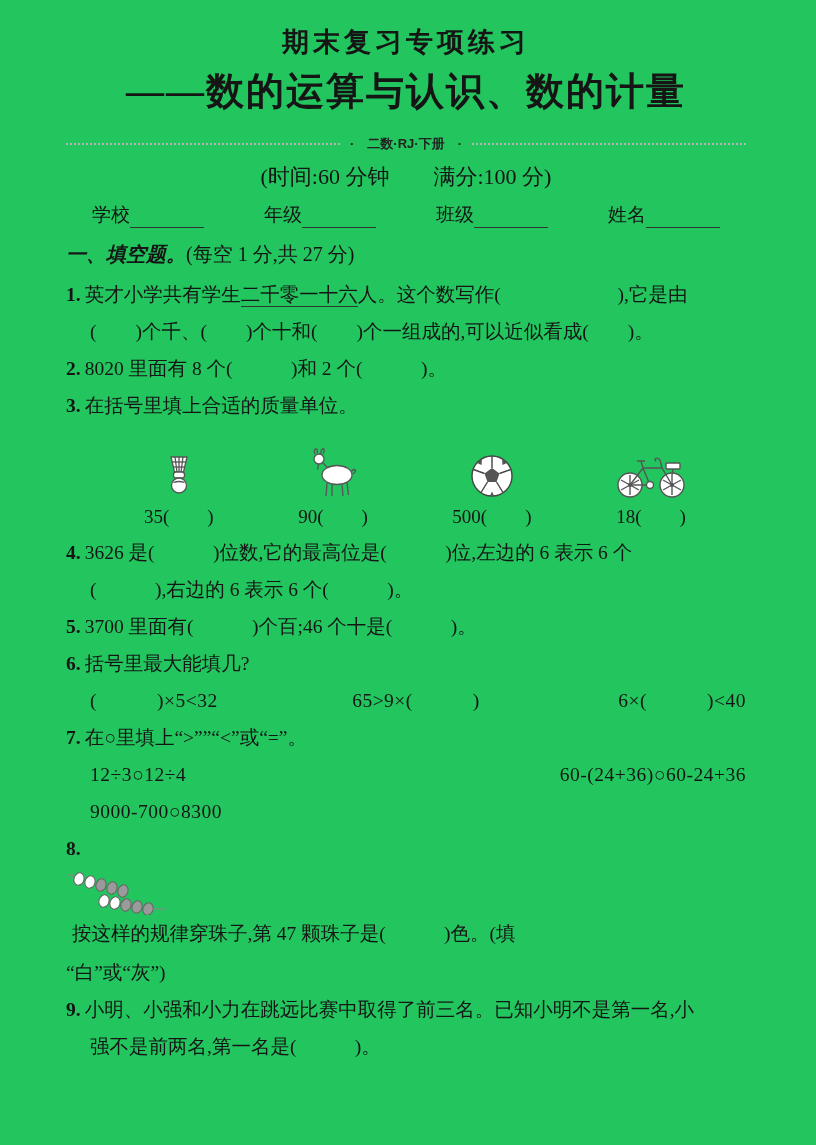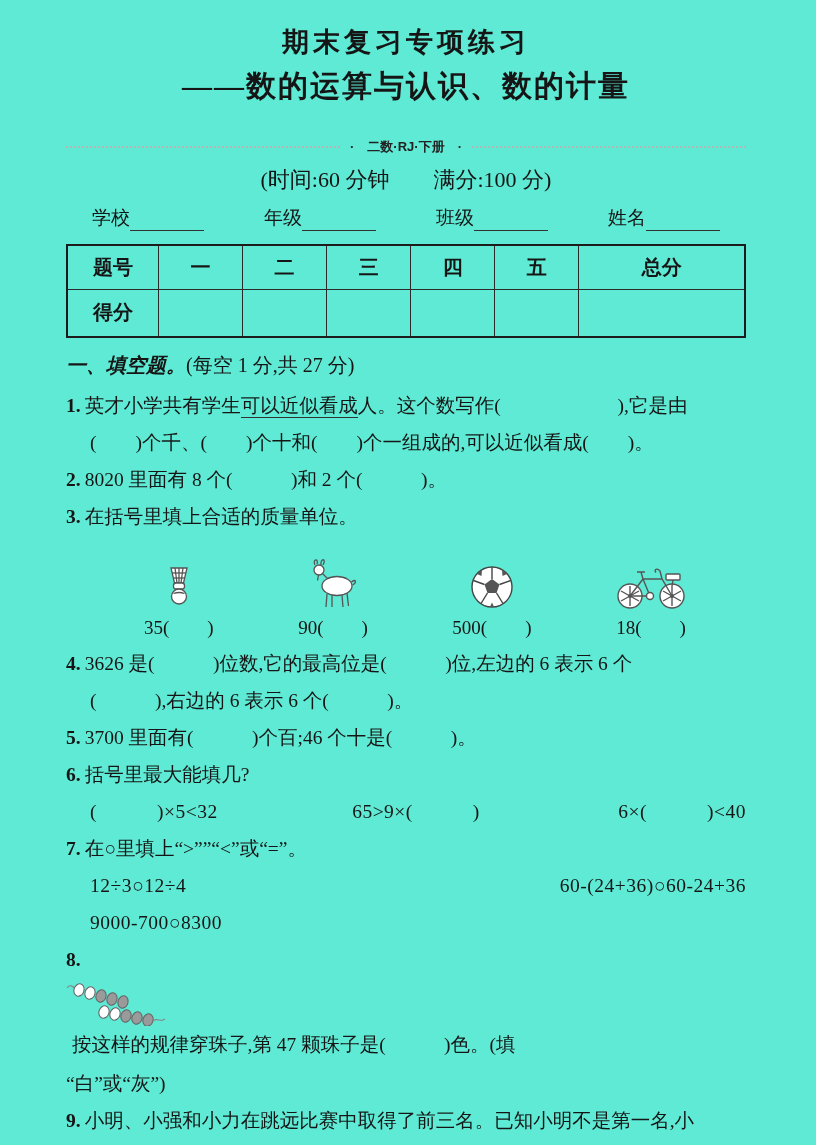--- a/index.html
+++ b/index.html
@@ -1,24 +1,24 @@
 <!DOCTYPE html>
 <html><head>
 <meta charset="utf-8">
 <style>
   * { margin: 0; padding: 0; box-sizing: border-box; }
   html, body { background: #e8e8e8; }
   body { display: flex; justify-content: center; }
   .page {
-    width: 816px; height: 1145px; background: #5eead4; color: #151515;
+    width: 816px; height: 1145px; background: #22c55e; color: #151515;
     font-family: "Liberation Serif", "DejaVu Serif", serif;
     padding: 24px 70px 0 66px; overflow: hidden; position: relative;
   }
   .title1 { text-align: center; font-size: 27px; font-weight: bold; letter-spacing: 4px; margin-bottom: 6px; }
-  .title2 { text-align: center; font-size: 30px; font-weight: bold; letter-spacing: 2px; margin-bottom: 31px; }
+  .title2 { text-align: center; font-size: 38px; font-weight: bold; letter-spacing: 2px; margin-bottom: 18px; }
   .divider { display: flex; align-items: center; margin-bottom: 9px; }
   .divider .divline { flex: 1; border-top: 2px dotted #b5b5b5; height: 0; }
   .divider .divlabel { padding: 0 10px; font-size: 13px; font-weight: bold; color: #222;
     font-family: "Liberation Sans", "DejaVu Sans", sans-serif; white-space: pre; }
   .meta { text-align: center; font-size: 22px; margin-bottom: 10px; white-space: pre; }
   .fields { display: flex; justify-content: center; gap: 60px; font-size: 19px; margin-bottom: 13px; }
   .field { display: inline-flex; align-items: flex-end; }
   .blankline { display: inline-block; width: 74px; border-bottom: 1px solid #333; height: 20px; }
   table.score { width: 100%; border-collapse: collapse; margin-bottom: 14px; border: 2px solid #1c1c1c; }
   table.score td { border: 1px solid #2a2a2a; text-align: center; font-size: 20px; font-weight: bold; }
@@ -70,49 +70,27 @@
     <span class="field">
       <span>班级</span>
         <span class="blankline"></span>
     </span>
     <span class="field">
       <span>姓名</span>
         <span class="blankline"></span>
     </span>
   </div>
 
-  <table class="score">
-    <tbody>
-        <tr class="r1">
-      <td class="c0">题号</td>
-      <td>一</td>
-      <td>二</td>
-      <td>三</td>
-      <td>四</td>
-      <td>五</td>
-      <td>总分</td>
-    </tr>
-    <tr class="r2">
-      <td class="c0">得分</td>
-      <td></td>
-      <td></td>
-      <td></td>
-      <td></td>
-      <td></td>
-      <td></td>
-    </tr>
-  </tbody>
-    </table>
 
   <div class="section-head">
     <span class="st">一、填空题。</span><span>(每空 1 分,共 27 分)</span>
   </div>
 
   <div>
-    <div class="qline"><span class="qnum">1.</span><span>英才小学共有学生</span><span class="ul">可以近似看成</span><span>人。这个数写作(　　　　　　),它是由</span></div>
+    <div class="qline"><span class="qnum">1.</span><span>英才小学共有学生</span><span class="ul">二千零一十六</span><span>人。这个数写作(　　　　　　),它是由</span></div>
     <div class="qline indent">(　　)个千、(　　)个十和(　　)个一组成的,可以近似看成(　　)。</div>
   </div>
 
   <div>
     <div class="qline"><span class="qnum">2.</span><span>8020 里面有 8 个(　　　)和 2 个(　　　)。</span></div>
   </div>
 
   <div>
     <div class="qline"><span class="qnum">3.</span><span>在括号里填上合适的质量单位。</span></div>
     <div class="items-row">

